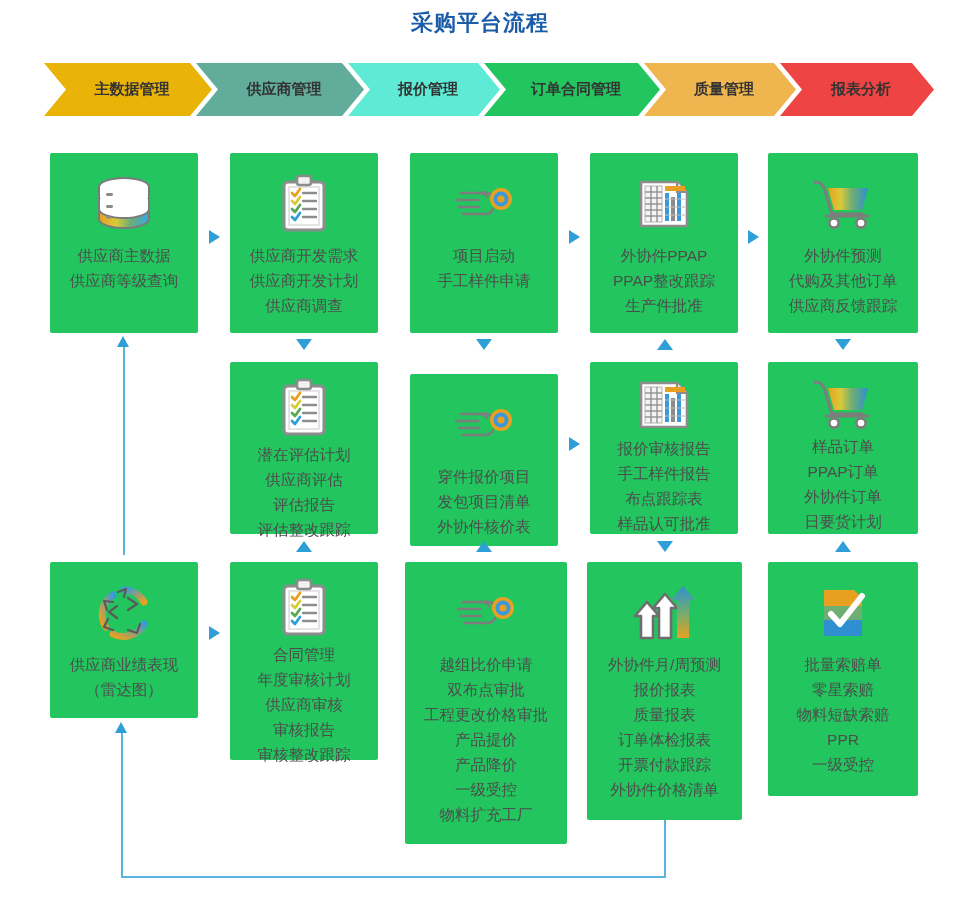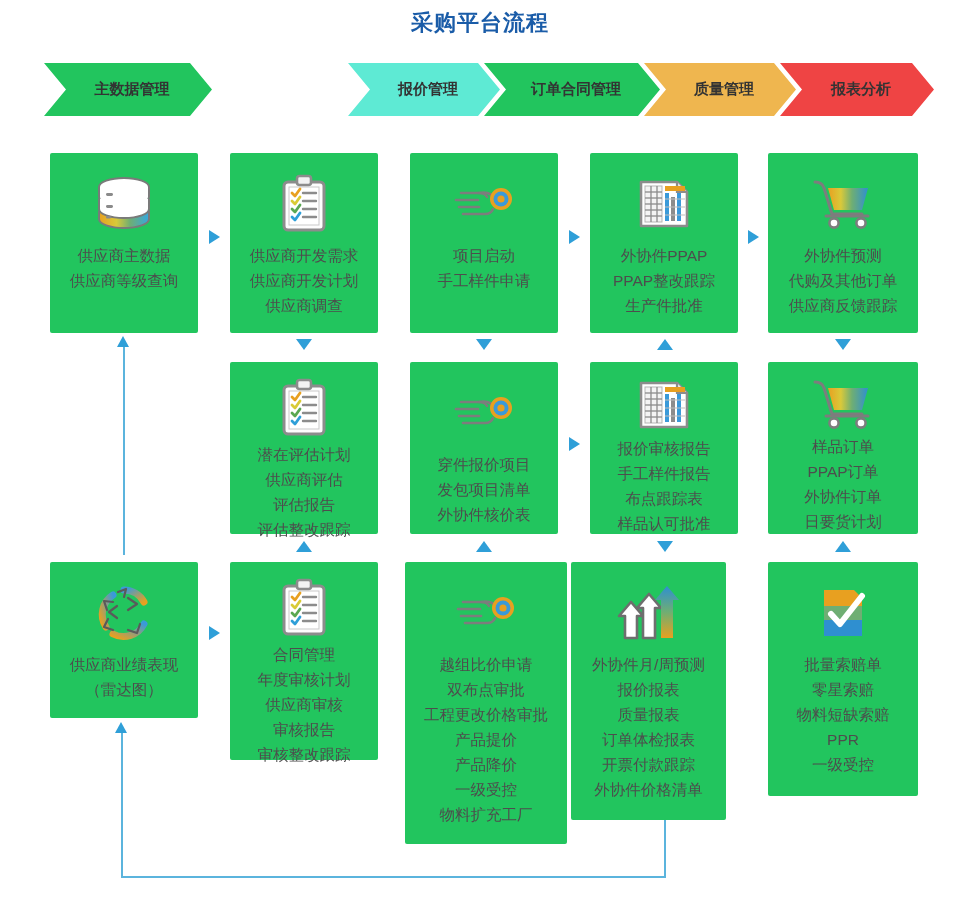--- a/index.html
+++ b/index.html
@@ -60,22 +60,25 @@
   svg{display:block;overflow:visible;}
 </style>
 </head>
 <body>
 
 <div id="stage">
 
   <div class="title">采购平台流程</div>
 
   <div class="chev-band">
-    <div class="chev first" style="left:0px;width:168px;background:#22c55e;">
+    <div class="chev first" style="left:0px;width:168px;background:#eab308;">
       <span>主数据管理</span>
+    </div>
+    <div class="chev" style="left:152px;width:168px;background:#61ac9a;">
+      <span>供应商管理</span>
     </div>
     <div class="chev" style="left:304px;width:152px;background:#5eead4;">
       <span>报价管理</span>
     </div>
     <div class="chev" style="left:440px;width:176px;background:#22c55e;">
       <span>订单合同管理</span>
     </div>
     <div class="chev" style="left:600px;width:152px;background:#efb64f;">
       <span>质量管理</span>
     </div>
@@ -238,21 +241,21 @@
       </svg>
     </div>
     <div class="lines">
       <div>潜在评估计划</div>
       <div>供应商评估</div>
       <div>评估报告</div>
       <div>评估整改跟踪</div>
     </div>
   </div>
 
-  <div class="card" style="left:410px;top:362px;width:148px;height:172px;">
+  <div class="card" style="left:410px;top:374px;width:148px;height:172px;">
     <div class="icon-wrap">
       <svg width="66" height="46" viewBox="0 0 66 46">
         <g fill="none" stroke="#7d7d7d" stroke-width="2.6" stroke-linecap="round" stroke-linejoin="round">
           <path d="M10 12 h18 q6 0 8 4"></path>
             <path d="M5 19 h22"></path>
             <path d="M8 26 h20"></path>
           <path d="M12 33 h22 q6 0 8-5"></path>
             <path d="M28 12 q12 -2 16 6"></path>
         </g>
         <circle cx="50" cy="18" r="11" fill="#e8a020"></circle>
@@ -411,21 +414,21 @@
       <div>越组比价申请</div>
       <div>双布点审批</div>
       <div>工程更改价格审批</div>
       <div>产品提价</div>
       <div>产品降价</div>
       <div>一级受控</div>
       <div>物料扩充工厂</div>
     </div>
   </div>
 
-  <div class="card" style="left:571px;top:562px;width:155px;height:258px;">
+  <div class="card" style="left:587px;top:562px;width:155px;height:258px;">
     <div class="icon-wrap">
       <svg width="64" height="62" viewBox="0 0 64 62">
         <defs>
           <linearGradient id="arrg" x1="0" y1="1" x2="0" y2="0">
             <stop offset="0%" stop-color="#e8a020"></stop>
               <stop offset="50%" stop-color="#6fae73"></stop>
             <stop offset="100%" stop-color="#2f8fd0"></stop>
           </linearGradient>
         </defs>
         <path d="M8 56 V34 H2 L14 20 L26 34 H20 V56 z" fill="#fff" stroke="#6e6e6e" stroke-width="2.6" stroke-linejoin="round"></path>

